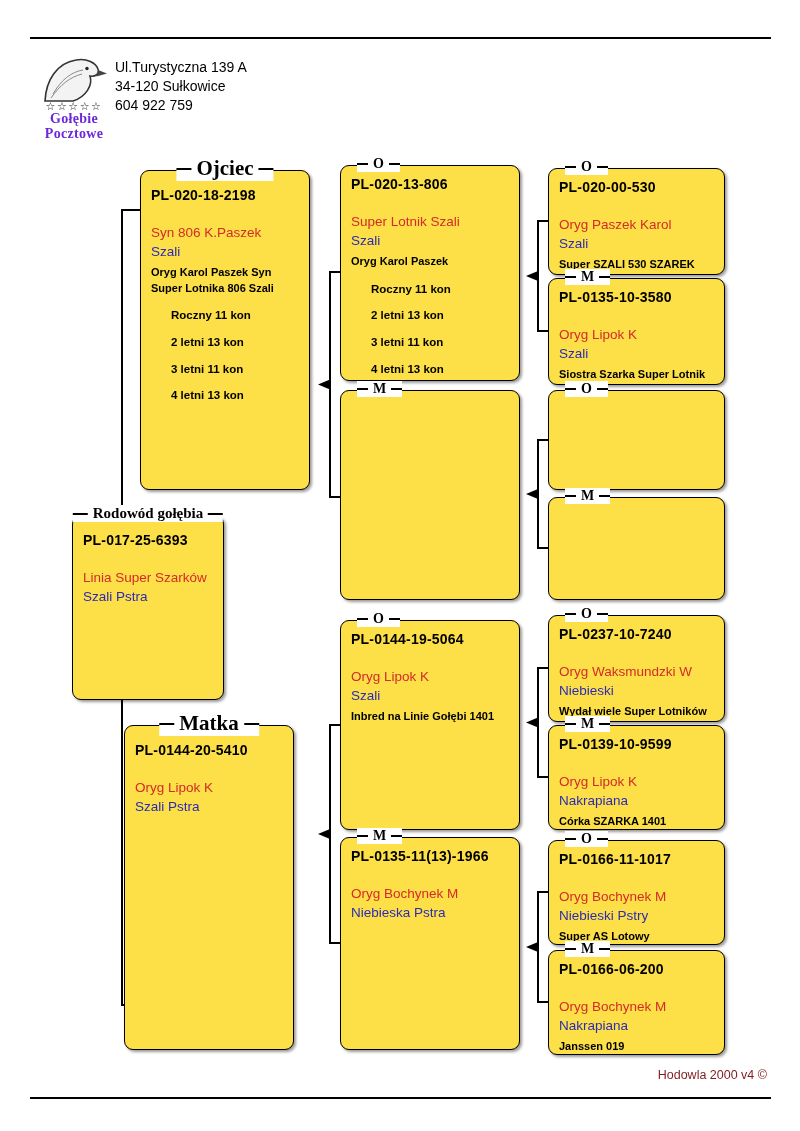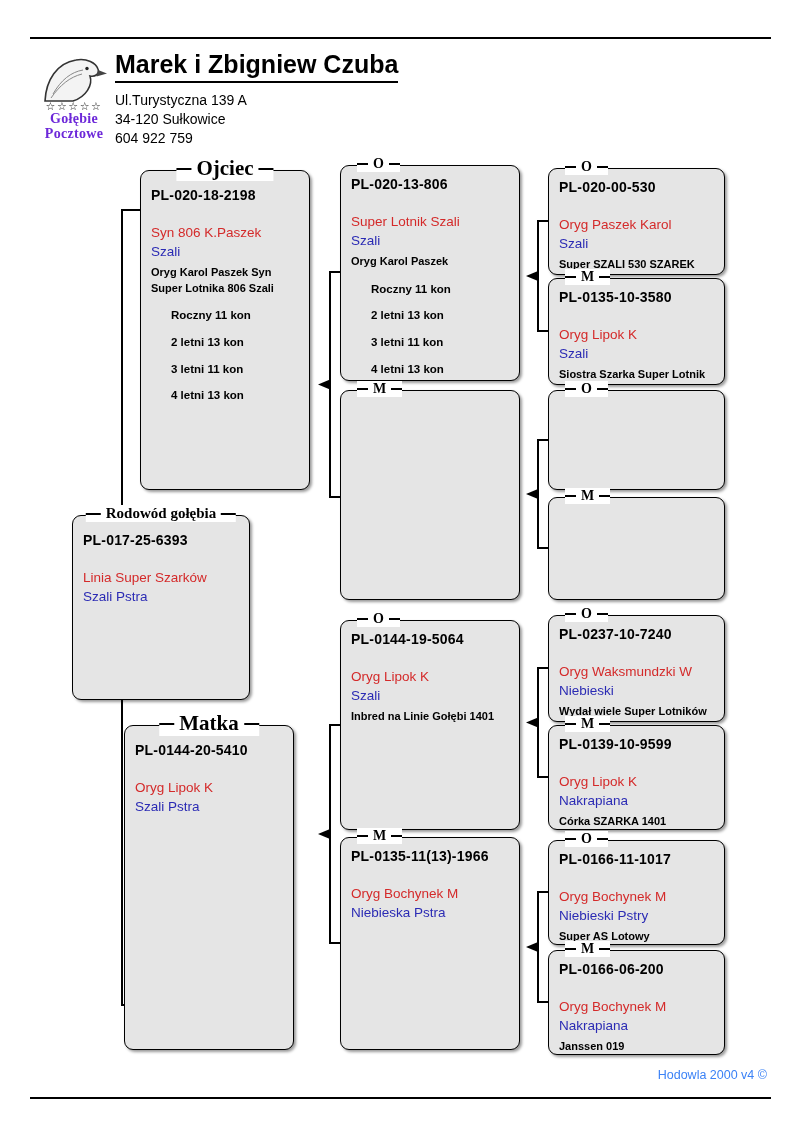--- a/index.html
+++ b/index.html
@@ -20,21 +20,21 @@
   .header-text{position:absolute;left:115px;top:50px;}
   .title{font-size:25px;font-weight:bold;margin:0;display:inline-block;border-bottom:2.5px solid #000;padding-bottom:2px;white-space:nowrap;}
   .addr{font-size:14px;line-height:1.2;margin-top:2px;}
   .addr.first{margin-top:9px;}
 
   
   .connectors{position:absolute;left:0;top:0;z-index:1;pointer-events:none;}
 
   
   .box{
-    position:absolute;background:#e5e5e5;border:1.6px solid #000;border-radius:9px;
+    position:absolute;background:#fde047;border:1.6px solid #000;border-radius:9px;
     box-shadow:2px 2px 3px rgba(0,0,0,.4);z-index:2;box-sizing:border-box;
   }
   .box-label{
     position:absolute;display:flex;align-items:center;background:#fff;
     font-family:"Liberation Serif",serif;font-weight:bold;z-index:3;
   }
   .box-label.big{font-size:21px;top:-15px;left:50%;transform:translateX(-50%);}
   .box-label.med{font-size:15px;top:-11px;left:50%;transform:translateX(-50%);}
   .box-label.small{font-size:14px;top:-10px;left:16px;}
   .dash{width:15px;height:0;border-top:2.2px solid #000;}
@@ -43,21 +43,21 @@
   .box-content{padding:10px 5px 0 10px;}
   .box-content.pad-big{padding-top:16px;}
   .ring{font-size:14px;font-weight:bold;letter-spacing:.2px;line-height:1.2;}
   .sp{height:21px;}
   .sp-lg{height:62px;}
   .red-line{font-size:13.5px;color:var(--red,#d42a2a);line-height:1.2;min-height:16px;}
   .blue-line{font-size:13.5px;color:var(--blue,#2b2bb4);line-height:1.2;margin-top:3px;min-height:16px;}
   .desc{font-size:11px;font-weight:bold;margin-top:5px;line-height:1.4;white-space:pre-line;}
   .result{font-size:11.5px;font-weight:bold;margin-top:13px;line-height:1.2;padding-left:20px;}
 
-  .credit{position:absolute;right:33px;top:1068px;font-size:12.5px;color:#3b82f6;}
+  .credit{position:absolute;right:33px;top:1068px;font-size:12.5px;color:#7f1d1d;}
 </style>
 </head>
 <body>
 
 <div class="page">
 
   <div class="rule top"></div>
   <div class="rule bottom"></div>
 
   <div class="logo">
@@ -66,21 +66,20 @@
       <path d="M61,20 L70,23.5 L59.5,26.5 Z" fill="#444"></path>
       <circle cx="50" cy="18.5" r="1.7" fill="#222"></circle>
       <path d="M16,44 C24,30 34,22 46,20 M14,48 C23,35 33,27 45,24" fill="none" stroke="#888" stroke-width="1"></path>
     </svg>
     <div class="logo-stars">☆☆☆☆☆</div>
     <div class="logo-name">Gołębie</div>
     <div class="logo-name">Pocztowe</div>
   </div>
 
   <div class="header-text">
-    <h1 class="title">Marek i Zbigniew Czuba</h1>
     <div class="addr first">Ul.Turystyczna 139 A</div>
     <div class="addr">34-120 Sułkowice</div>
     <div class="addr">604 922 759</div>
   </div>
 
   <svg class="connectors" width="800" height="1131">
     <g stroke="#000" stroke-width="2" fill="none">
       <path d="M140,210 H122 V1005 H140"></path>
       <path d="M340,272 H330 V497 H340"></path>
       <path d="M340,725 H330 V943 H340"></path>
@@ -92,21 +91,21 @@
     <g fill="#000">
       <polygon points="318,384.5 330,379.5 330,389.5"></polygon>
       <polygon points="318,834 330,829 330,839"></polygon>
       <polygon points="526,276 538,271 538,281"></polygon>
       <polygon points="526,494 538,489 538,499"></polygon>
       <polygon points="526,722.5 538,717.5 538,727.5"></polygon>
       <polygon points="526,947 538,942 538,952"></polygon>
     </g>
   </svg>
 
-  <div class="box" style="left:72px;top:515px;width:178px;height:185px">
+  <div class="box" style="left:72px;top:515px;width:152px;height:185px">
     <div class="box-label med">
       <span class="dash"></span>
       <span class="lbl-text">Rodowód gołębia</span>
       <span class="dash"></span>
     </div>
     <div class="box-content pad-big">
       <div class="ring">PL-017-25-6393</div>
       <div class="sp"></div>
       <div class="red-line">Linia Super Szarków</div>
       <div class="blue-line">Szali Pstra</div>

